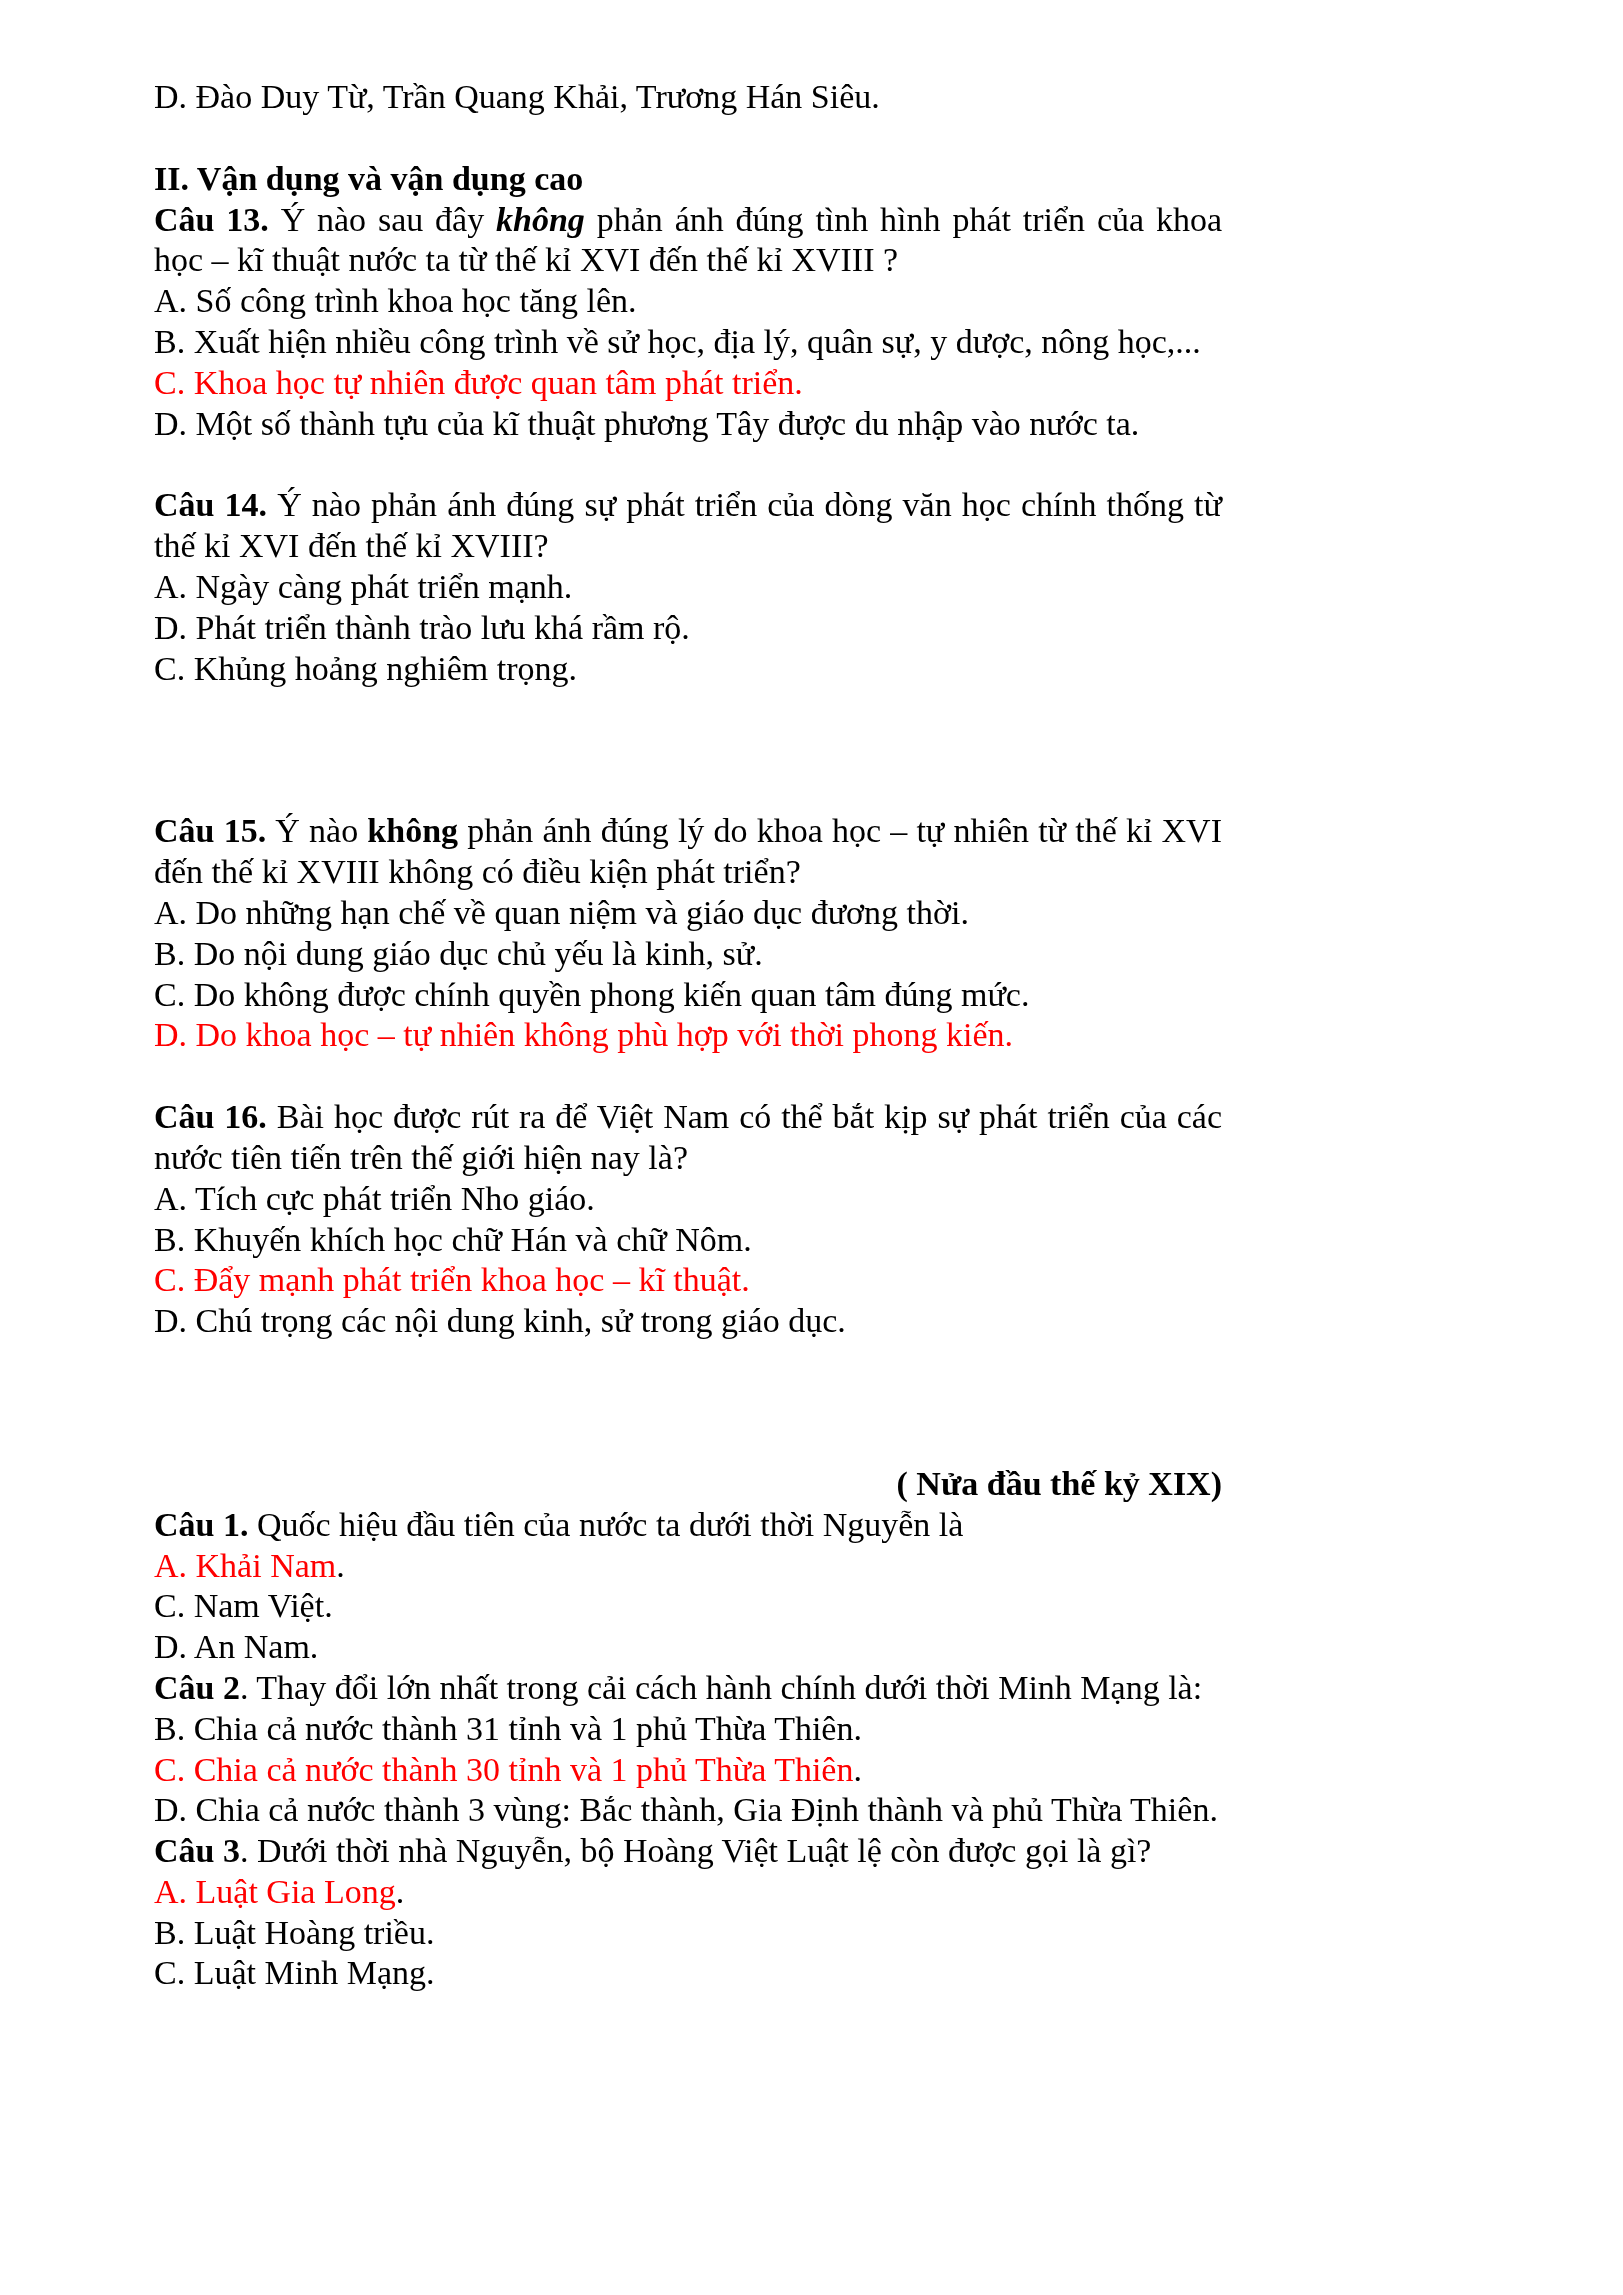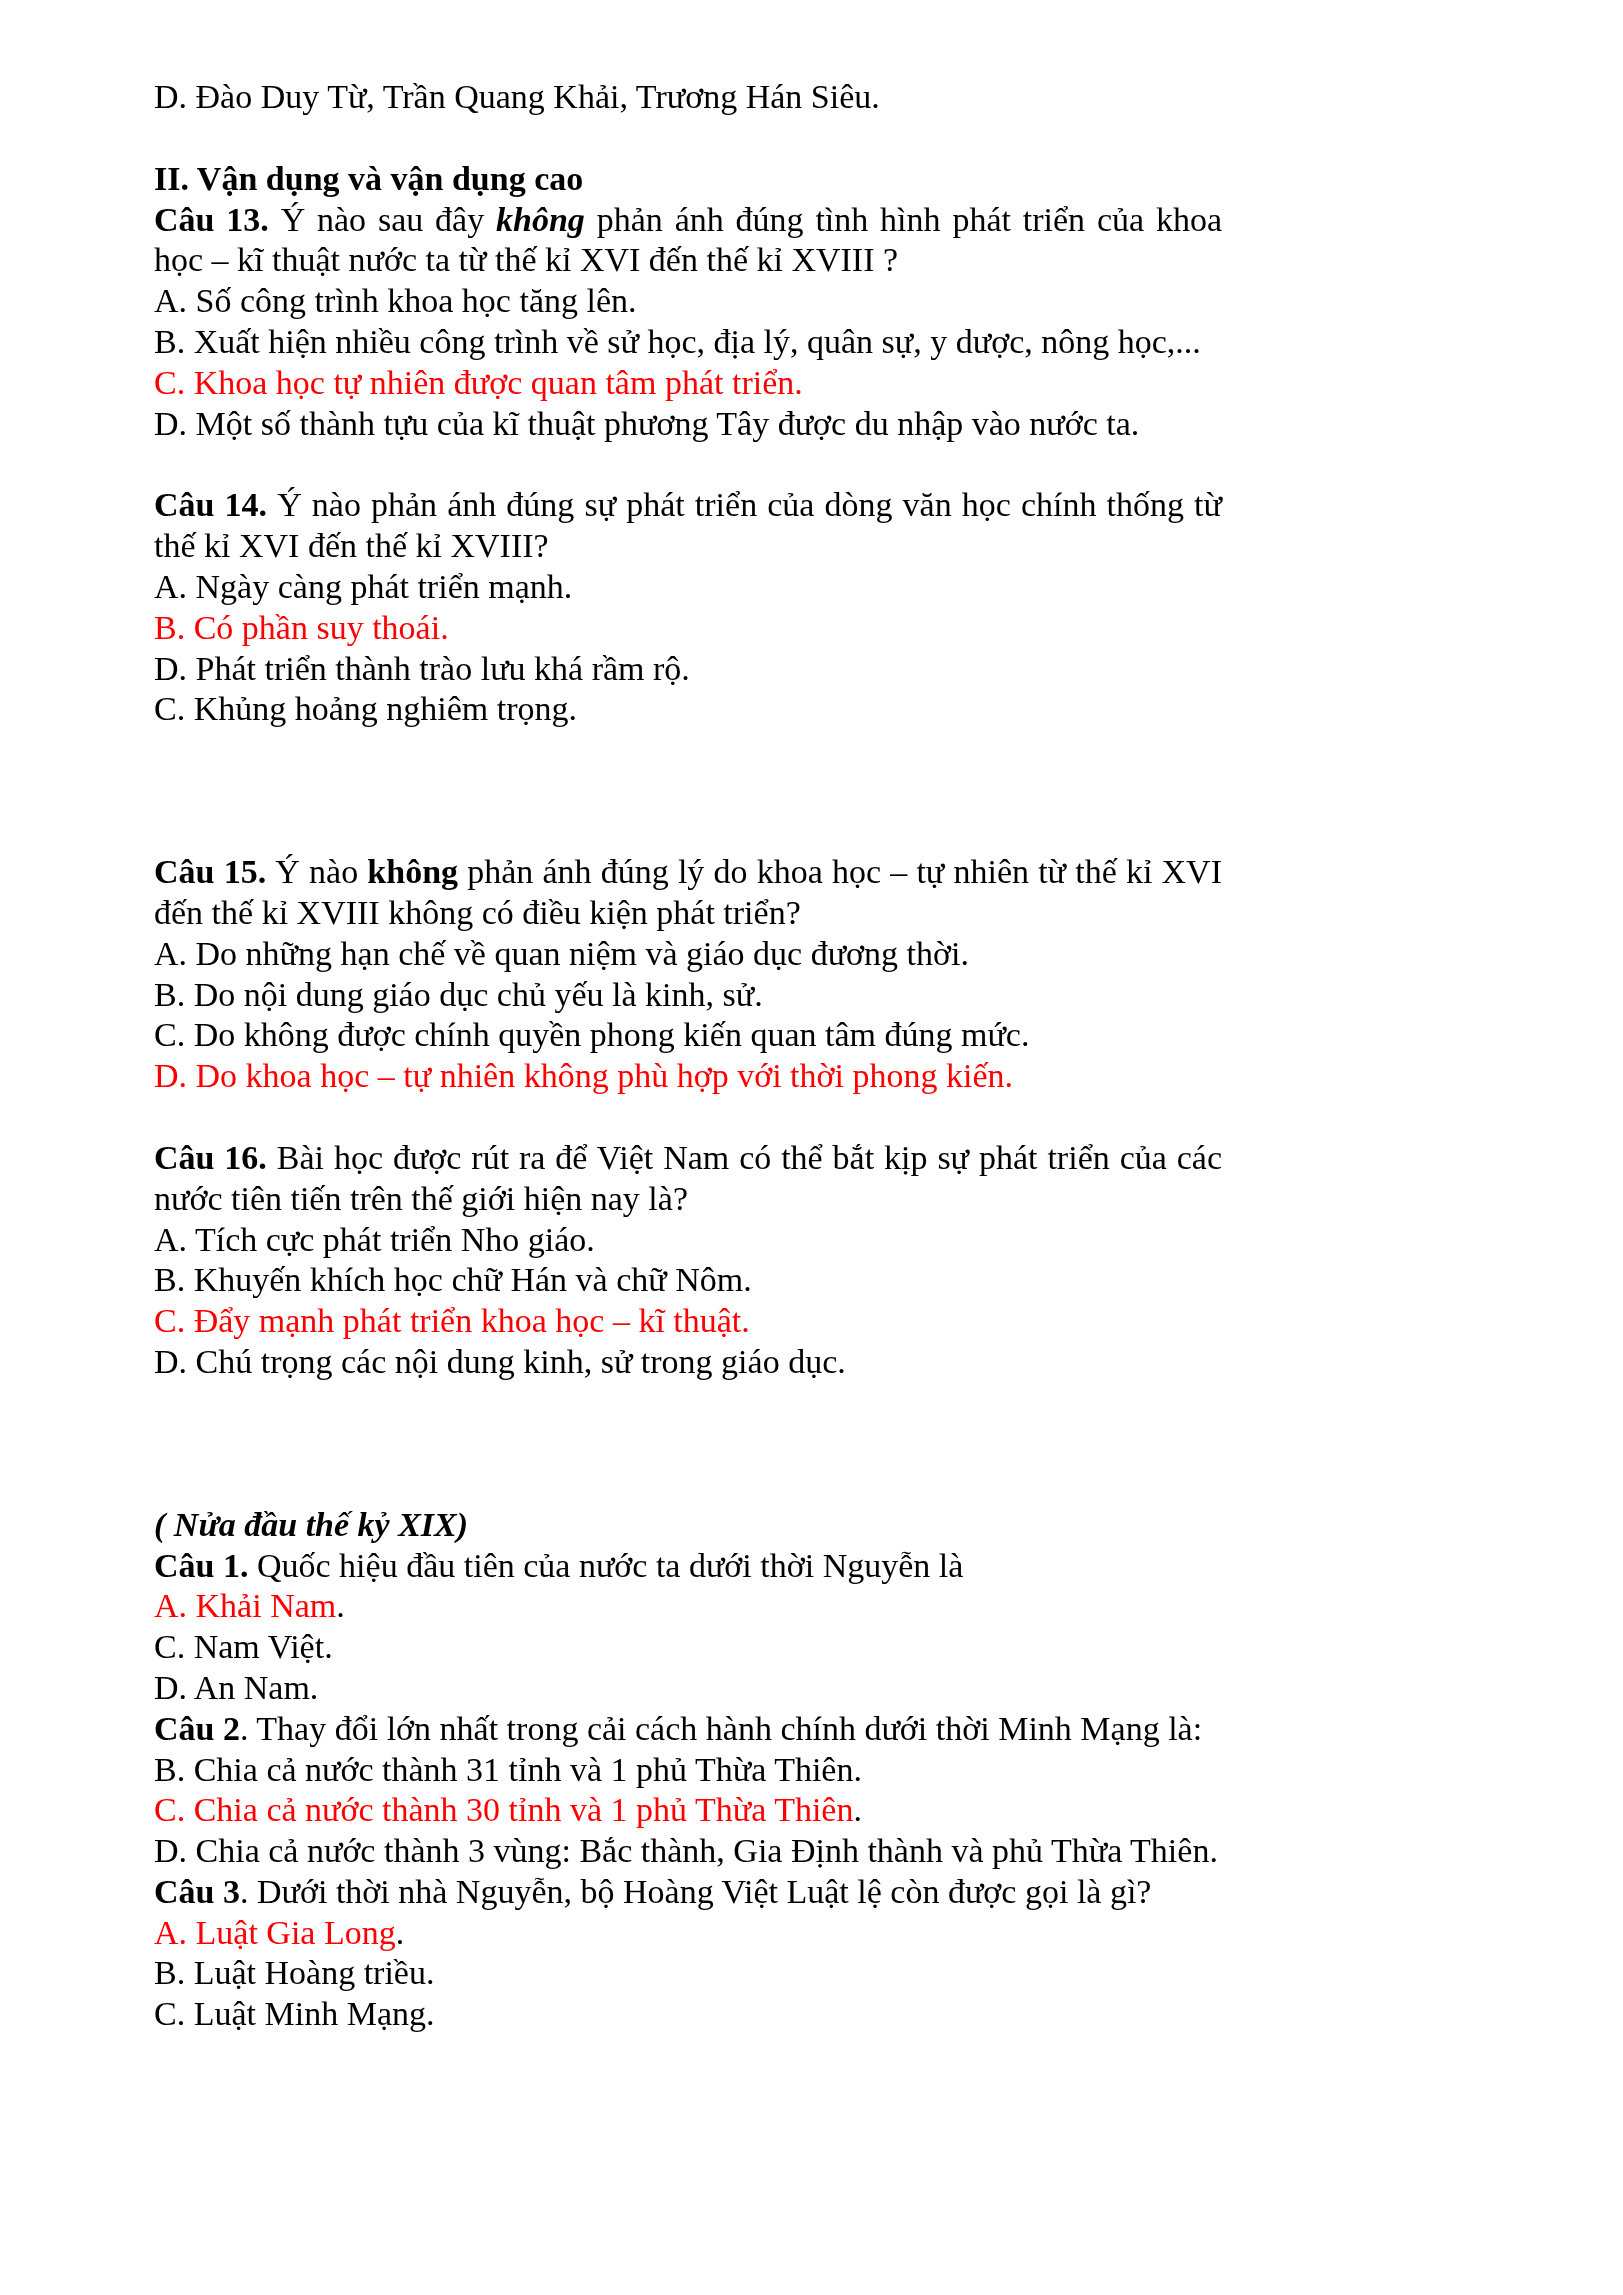--- a/index.html
+++ b/index.html
@@ -18,21 +18,21 @@
     box-sizing: border-box;
     width: 1314px;
     min-height: 2295px;
     padding: 77px 92px 39px 154px;
     background: #ffffff;
     overflow: hidden;
   }
   .para { margin: 0; }
   .left { text-align: left; }
   .justify { text-align: justify; }
-  .center { text-align: left; font-style: italic; }
+  .center { text-align: right; }
   .b { font-weight: bold; margin-top: 40px; }
   .i { font-style: italic; }
   .red { color: var(--red); }
   .sp1 { height: 41px; }
   .sp2 { height: 81px; }
 </style>
 </head>
 <body style="color: rgb(0, 0, 0);">
 
 <div class="page" style="background: rgb(255, 255, 255);">
@@ -41,21 +41,20 @@
       <div class="sp1"></div>
       <div class="para left"><span class="b">II. Vận dụng và vận dụng cao</span></div>
       <div class="para justify"><span class="b">Câu 13. </span><span class="">Ý nào sau đây </span><span class="b i">không</span><span class=""> phản ánh đúng tình hình phát triển của khoa học – kĩ thuật nước ta từ thế kỉ XVI đến thế kỉ XVIII ?</span></div>
       <div class="para left"><span class="">A. Số công trình khoa học tăng lên.</span></div>
       <div class="para left"><span class="">B. Xuất hiện nhiều công trình về sử học, địa lý, quân sự, y dược, nông học,...</span></div>
       <div class="para left"><span class="red">C. Khoa học tự nhiên được quan tâm phát triển.</span></div>
       <div class="para left"><span class="">D. Một số thành tựu của kĩ thuật phương Tây được du nhập vào nước ta.</span></div>
       <div class="sp1"></div>
       <div class="para justify"><span class="b">Câu 14. </span><span class="">Ý nào phản ánh đúng sự phát triển của dòng văn học chính thống từ thế kỉ XVI đến thế kỉ XVIII?</span></div>
       <div class="para left"><span class="">A. Ngày càng phát triển mạnh.</span></div>
-      <div class="para left"><span class="red">B. Có phần suy thoái.</span></div>
       <div class="para left"><span class="">D. Phát triển thành trào lưu khá rầm rộ.</span></div>
       <div class="para left"><span class="">C. Khủng hoảng nghiêm trọng.</span></div>
       <div class="sp2"></div>
       <div class="sp1"></div>
       <div class="para justify"><span class="b">Câu 15. </span><span class="">Ý nào </span><span class="b">không</span><span class=""> phản ánh đúng lý do khoa học – tự nhiên từ thế kỉ XVI đến thế kỉ XVIII không có điều kiện phát triển?</span></div>
       <div class="para left"><span class="">A. Do những hạn chế về quan niệm và giáo dục đương thời.</span></div>
       <div class="para left"><span class="">B. Do nội dung giáo dục chủ yếu là kinh, sử.</span></div>
       <div class="para left"><span class="">C. Do không được chính quyền phong kiến quan tâm đúng mức.</span></div>
       <div class="para left"><span class="red">D. Do khoa học – tự nhiên không phù hợp với thời phong kiến.</span></div>
       <div class="sp1"></div>

